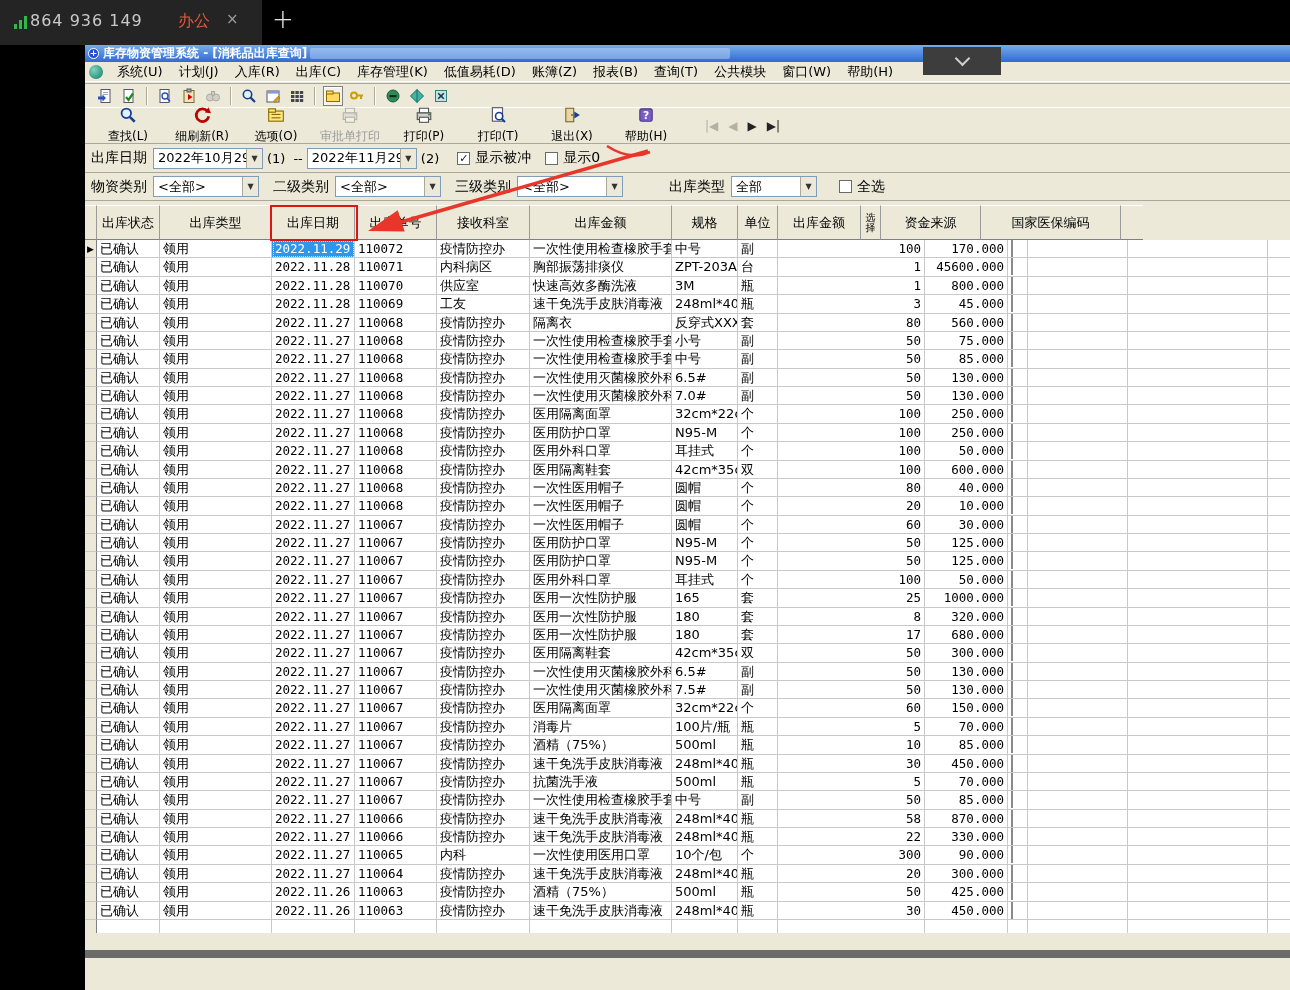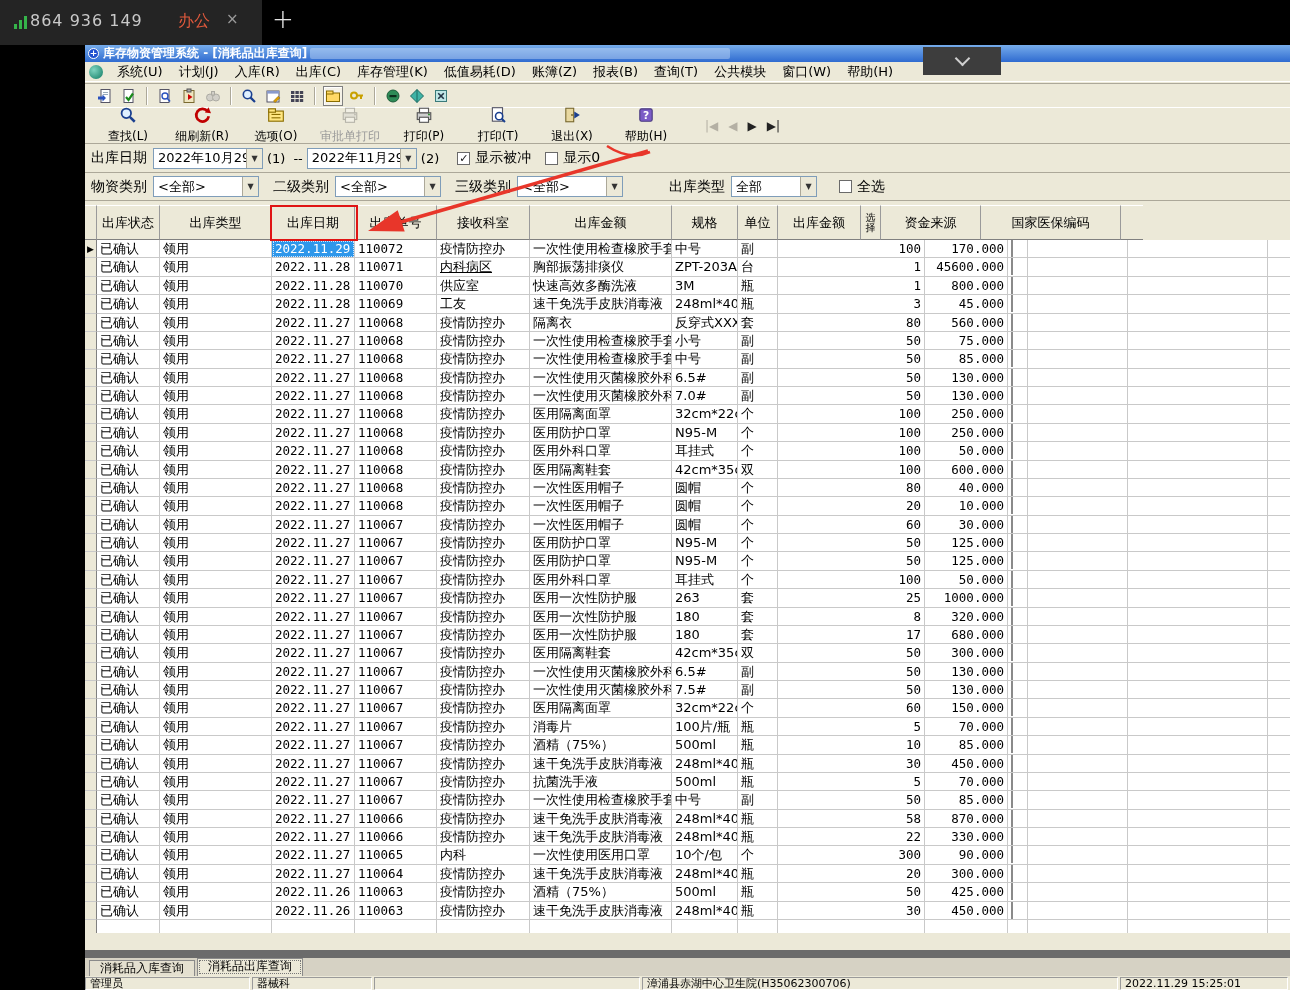--- a/index.html
+++ b/index.html
@@ -417,21 +417,21 @@
             <div class="g-cell" style="width: 100px;"></div>
             <div class="g-cell" style="width: 140px;"></div>
             <div class="g-cell" style="width: 22px; border-right: none;"></div>
           </div>
           <div class="g-row">
             <div class="g-cell g-gutter" style="width: 12px;"></div>
             <div class="g-cell" style="width: 63px;">已确认</div>
             <div class="g-cell" style="width: 112px;">领用</div>
             <div class="g-cell mono" style="width: 83px;">2022.11.28</div>
             <div class="g-cell mono" style="width: 82px;">110071</div>
-            <div class="g-cell" style="width: 93px; text-decoration: underline;">内科病区</div>
+            <div class="g-cell" style="width: 93px;">内科病区</div>
             <div class="g-cell" style="width: 142px;">胸部振荡排痰仪</div>
             <div class="g-cell" style="width: 66px;">ZPT-203A</div>
             <div class="g-cell" style="width: 40px;">台</div>
             <div class="g-cell num" style="width: 147px;">1</div>
             <div class="g-cell num" style="width: 83px;">45600.000</div>
             <div class="g-cell" style="width: 20px; padding: 0px;"><span class="rowcb"></span></div>
             <div class="g-cell" style="width: 100px;"></div>
             <div class="g-cell" style="width: 140px;"></div>
             <div class="g-cell" style="width: 22px; border-right: none;"></div>
           </div>
@@ -725,21 +725,21 @@
             <div class="g-cell" style="width: 22px; border-right: none;"></div>
           </div>
           <div class="g-row">
             <div class="g-cell g-gutter" style="width: 12px;"></div>
             <div class="g-cell" style="width: 63px;">已确认</div>
             <div class="g-cell" style="width: 112px;">领用</div>
             <div class="g-cell mono" style="width: 83px;">2022.11.27</div>
             <div class="g-cell mono" style="width: 82px;">110067</div>
             <div class="g-cell" style="width: 93px;">疫情防控办</div>
             <div class="g-cell" style="width: 142px;">医用一次性防护服</div>
-            <div class="g-cell" style="width: 66px;">263</div>
+            <div class="g-cell" style="width: 66px;">165</div>
             <div class="g-cell" style="width: 40px;">套</div>
             <div class="g-cell num" style="width: 147px;">25</div>
             <div class="g-cell num" style="width: 83px;">1000.000</div>
             <div class="g-cell" style="width: 20px; padding: 0px;"><span class="rowcb"></span></div>
             <div class="g-cell" style="width: 100px;"></div>
             <div class="g-cell" style="width: 140px;"></div>
             <div class="g-cell" style="width: 22px; border-right: none;"></div>
           </div>
           <div class="g-row">
             <div class="g-cell g-gutter" style="width: 12px;"></div>
@@ -1044,32 +1044,21 @@
             <div class="g-cell" style="width: 83px;"></div>
             <div class="g-cell" style="width: 20px;"></div>
             <div class="g-cell" style="width: 100px;"></div>
             <div class="g-cell" style="width: 140px;"></div>
             <div class="g-cell" style="width: 22px; border-right: none;"></div>
           </div>
         </div>
     </div>
 
     <div class="hscroll"></div>
-    <div class="tabs" id="bottom-tabs">
-        <div class="btab" style="left: 4px;">消耗品入库查询</div>
-        <div class="btab active" style="left: 112px;">消耗品出库查询</div>
-      </div>
-
-    <div class="statusbar">
-      <span class="s-cell" style="width:165px;">管理员</span>
-      <span class="s-cell" style="width:120px;">器械科</span>
-      <span class="s-cell" style="width:266px;"></span>
-      <span class="s-cell" style="width:476px;">漳浦县赤湖中心卫生院(H35062300706)</span>
-      <span class="s-cell" style="flex:1;">2022.11.29 15:25:01</span>
-    </div>
+
   </div>
 
   <div class="hl-box" id="hl-box" style="border-color: rgb(224, 20, 20);"></div>
   <svg class="arrow-svg">
     <path d="M607,146 Q 630,161 650,152" fill="none" stroke="#e8362a" stroke-width="2.5"></path>
     <line x1="648" y1="151" x2="401" y2="222" stroke="#e8362a" stroke-width="3.5"></line>
     <polygon points="368,231 397.7,210.2 404.7,231.4" fill="#e8362a"></polygon>
   </svg>
 
 </div>

